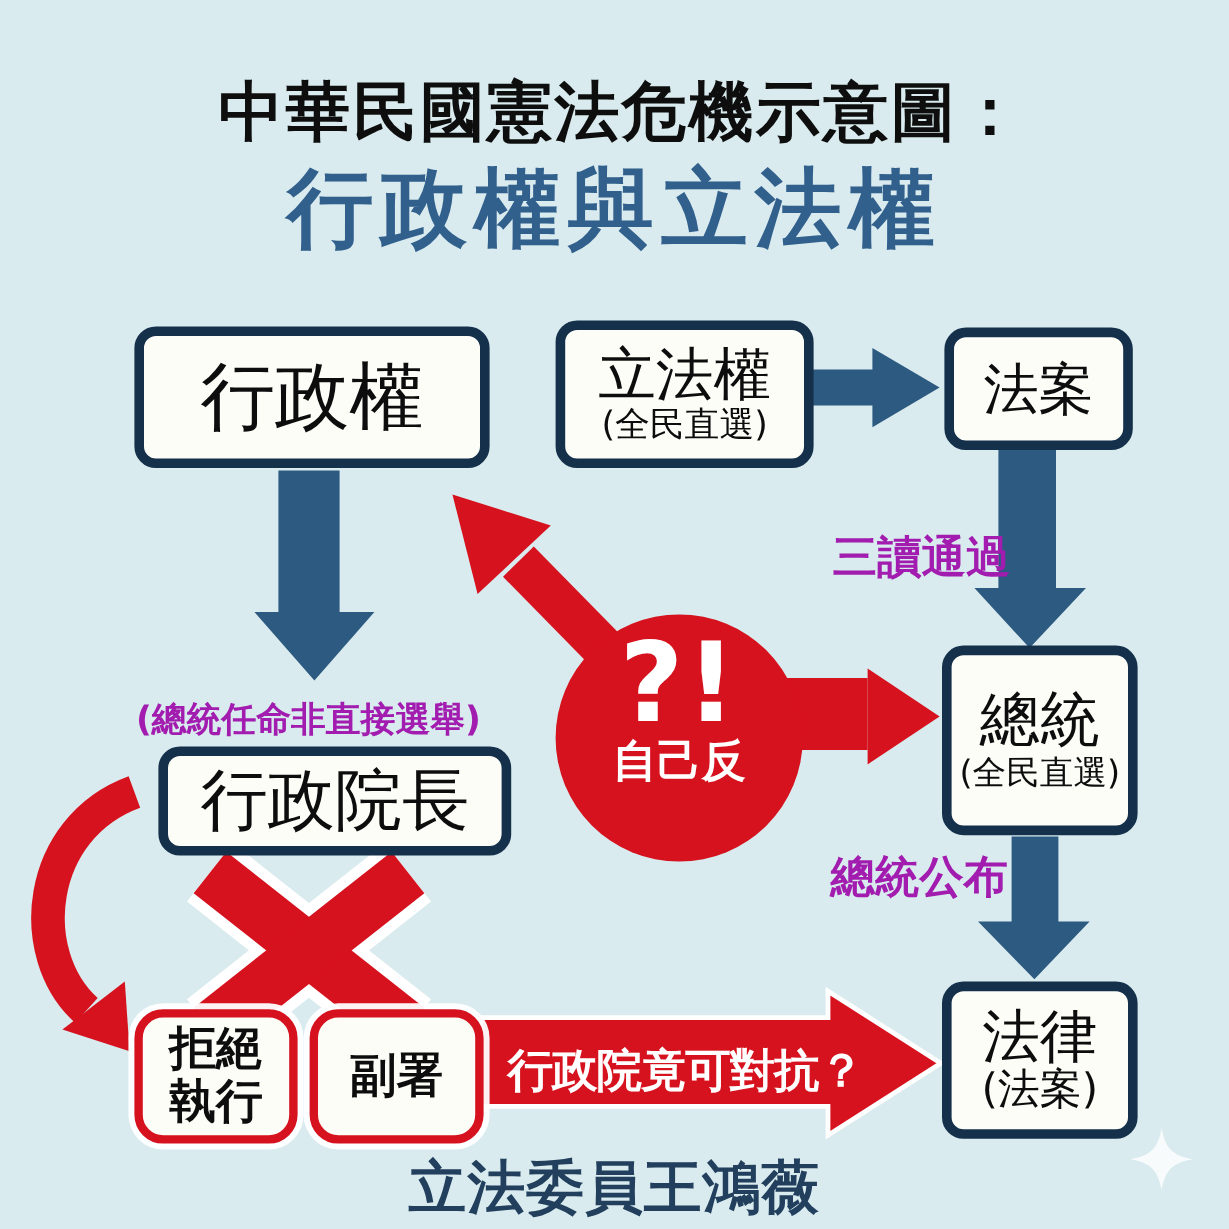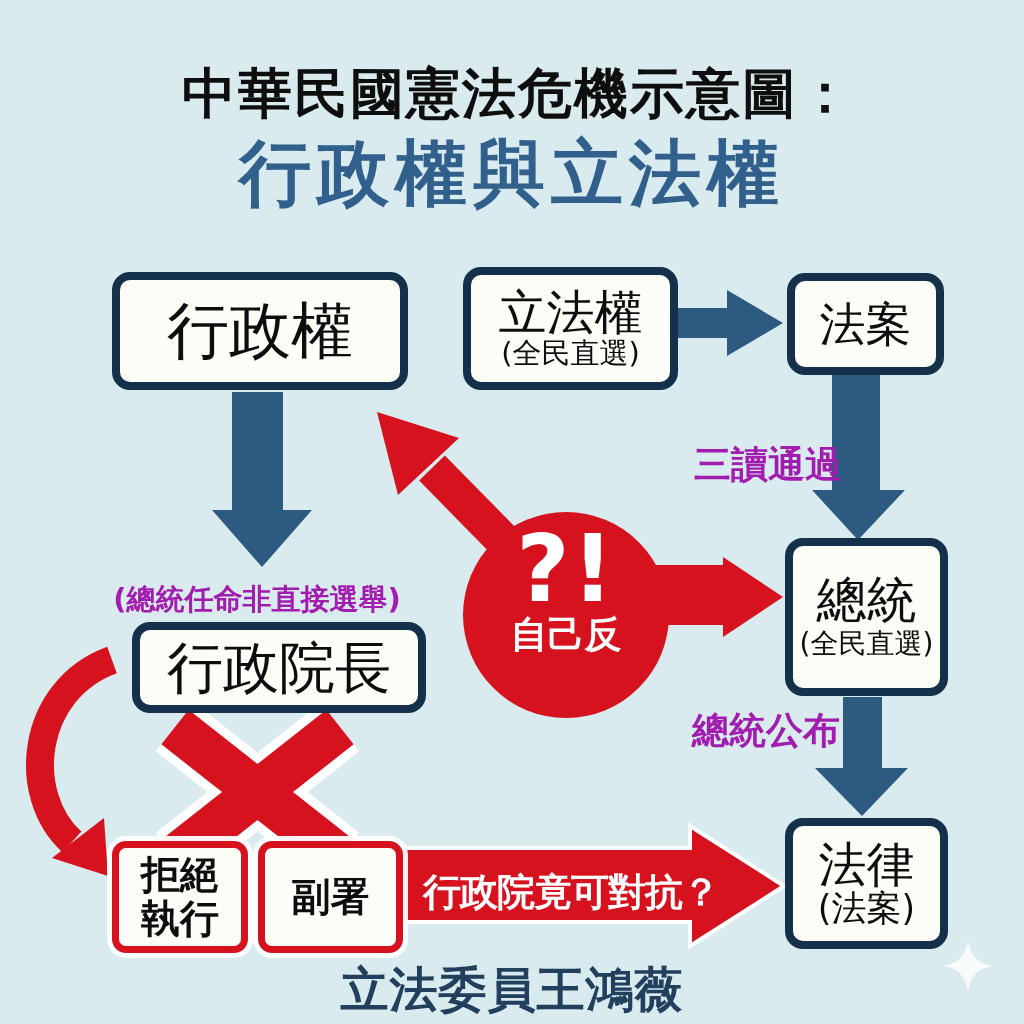--- a/index.html
+++ b/index.html
@@ -20,21 +20,21 @@
     left:0;right:0;top:126px;text-align:center;
     font-size:72px;font-weight:800;color:#32608d;letter-spacing:6px;z-index:3;
   }
   
   .nbox{
     position:absolute;background:#fdfdf8;border:8px solid #14304a;border-radius:18px;
     display:flex;flex-direction:column;align-items:center;justify-content:center;
     font-weight:400;box-sizing:border-box;z-index:2;line-height:1.02;text-align:center;
   }
   .rbox{
-    position:absolute;background:#fdfdf8;border:7px solid #d6121e;border-radius:14px;
+    position:absolute;background:#fdfdf8;border:7px solid #d6121e;border-radius:24px;
     box-shadow:0 0 0 5px rgba(255,255,255,.95);
     display:flex;flex-direction:column;align-items:center;justify-content:center;
     font-weight:800;box-sizing:border-box;z-index:2;line-height:1.12;text-align:center;
   }
   .b-exec {left:112px;top:272px;width:296px;height:118px;font-size:62px;}
   .b-legis{left:463px;top:267px;width:215px;height:123px;}
   .b-legis .main{font-size:48px;}
   .b-legis .sub{font-size:29px;margin-top:2px;}
   .b-bill {left:787px;top:273px;width:157px;height:102px;font-size:46px;}
   .b-pres {left:785px;top:538px;width:163px;height:158px;}

